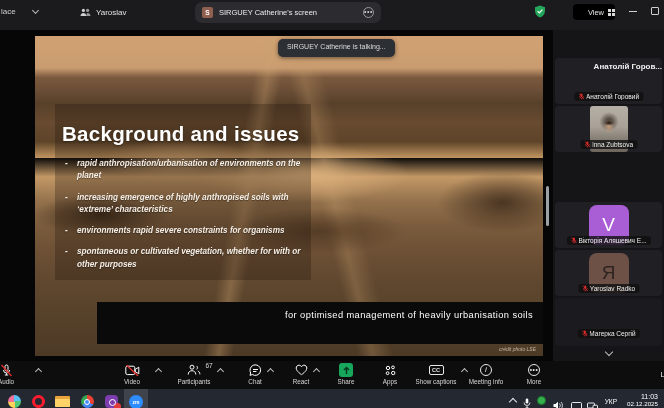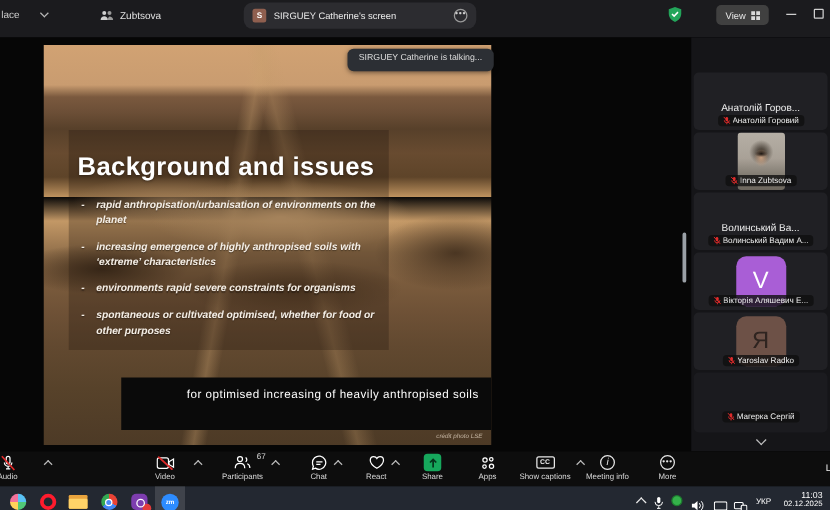--- a/index.html
+++ b/index.html
@@ -15,32 +15,32 @@
   .tb-partial { position:absolute; left:1px; top:7px; font-size:8px; color:#cfcfcf; }
   .chev { display:inline-block; width:5px; height:5px; border-right:1px solid #b8b8b8; border-bottom:1px solid #b8b8b8; transform:rotate(45deg); }
   .tb-wchev { position:absolute; left:33px; top:8px; }
   .meeting-tab { position:absolute; left:80px; top:4px; display:flex; align-items:center; gap:5px; height:16px; }
   .meeting-tab span { font-size:8px; color:#e2e2e2; }
   .center-tab { position:absolute; left:195px; top:2px; width:186px; height:21px; background:#2c2c30; border-radius:7px; display:flex; align-items:center; padding:0 7px; }
   .s-badge { width:11px; height:11px; background:#8f5f4f; border-radius:2px; color:#fff; font-size:6.5px; font-weight:bold; display:flex; align-items:center; justify-content:center; }
   .center-tab .ttl { font-size:7.5px; color:#ececec; margin-left:6px; white-space:nowrap; }
   .ellipsis-btn { margin-left:auto; width:11px; height:11px; border:1px solid #9a9a9a; border-radius:50%; color:#cfcfcf; font-size:7px; line-height:8px; text-align:center; letter-spacing:.5px; }
   .shield { position:absolute; left:534px; top:5px; }
-  .view-btn { position:absolute; left:573px; top:4px; width:42px; height:16px; background:#404040; border-radius:4px; display:flex; align-items:center; justify-content:center; gap:4px; }
+  .view-btn { position:absolute; left:573px; top:4px; width:42px; height:16px; background:#000000; border-radius:4px; display:flex; align-items:center; justify-content:flex-end; gap:4px; }
   .view-btn span { font-size:7.5px; color:#e6e6e6; }
   .grid-ico { display:grid; grid-template-columns:3px 3px; grid-template-rows:3px 3px; gap:1px; }
   .grid-ico i { background:#d9d9d9; }
   .win-min { position:absolute; left:629px; top:11px; width:8px; height:1px; background:#cfcfcf; }
   .win-restore { position:absolute; left:651px; top:7px; width:8px; height:8px; border:1px solid #cfcfcf; border-radius:1px; }
 
   
   .content { position:relative; height:331px; background:#060606; }
 
   .slide {
-    position:absolute; left:35px; top:6px; width:358px; height:320px; overflow:hidden;
+    position:absolute; left:35px; top:6px; width:508px; height:320px; overflow:hidden;
     background:
       radial-gradient(ellipse 150px 42px at 53% 43%, rgba(226,182,129,.85), rgba(226,182,129,0) 70%),
       radial-gradient(ellipse 110px 30px at 28% 39%, rgba(212,168,118,.7), rgba(212,168,118,0) 70%),
       radial-gradient(ellipse 95px 28px at 13% 56%, rgba(52,36,21,.85), rgba(52,36,21,0) 72%),
       radial-gradient(ellipse 120px 32px at 56% 61%, rgba(66,45,26,.65), rgba(66,45,26,0) 72%),
       radial-gradient(ellipse 90px 42px at 92% 52%, rgba(56,39,24,.8), rgba(56,39,24,0) 72%),
       linear-gradient(100deg, rgba(0,0,0,0) 40%, rgba(205,163,112,.35) 42.5%, rgba(0,0,0,0) 45%),
       linear-gradient(76deg, rgba(0,0,0,0) 55%, rgba(196,155,106,.3) 57.5%, rgba(0,0,0,0) 61%),
       linear-gradient(to bottom,
         #d1a273 0%, #c99c70 10%, #7a593e 13%, #6b4e36 17%, #57402a 21%,
@@ -55,21 +55,21 @@
   .callout { position:absolute; left:62px; right:0; top:266px; height:42px; background:#0a0a0a; text-align:right; padding:5px 10px 0 0; }
   .callout div { font-size:9.3px; color:#ffffff; line-height:1.8; letter-spacing:.4px; }
   .credit { position:absolute; right:7px; top:310px; font-size:5px; font-style:italic; color:#e3d4c2; opacity:.75; }
 
   .talk-tooltip { position:absolute; left:278px; top:9px; height:18px; background:#2c2f34; border-radius:5px; padding:4px 9px; font-size:7px; color:#dddddd; box-shadow:0 1px 4px rgba(0,0,0,.5); white-space:nowrap; }
   .scroll-thumb { position:absolute; left:546px; top:156px; width:3px; height:40px; background:#9aa0a6; border-radius:2px; }
 
   
   .sidebar { position:absolute; right:0; top:0; bottom:0; width:111px; background:#151518; }
   .tile { position:absolute; left:2px; width:107px; height:46px; background:#202024; border-radius:4px; overflow:visible; }
-  .tile .center-name { position:absolute; top:24px; left:0; right:0; text-align:center; font-size:8px; font-weight:normal; color:#f0f0f0; white-space:nowrap; overflow:hidden; }
+  .tile .center-name { position:absolute; top:4px; left:0; right:0; text-align:right; font-size:8px; font-weight:bold; color:#f0f0f0; white-space:nowrap; overflow:hidden; }
   .chip { position:absolute; bottom:3px; left:50%; transform:translateX(-50%); display:flex; align-items:center; gap:2px; background:rgba(15,15,15,.8); border-radius:3px; padding:1px 4px; white-space:nowrap; max-width:104px; }
   .chip span { font-size:6.5px; color:#efefef; overflow:hidden; text-overflow:ellipsis; }
   .avatar { position:absolute; left:50%; top:50%; transform:translate(-50%,-50%); width:40px; height:40px; border-radius:8px; display:flex; align-items:center; justify-content:center; font-size:19px; }
   .avatar.purple { background:#a95ed6; color:#ffffff; }
   .avatar.brown { background:#6d5147; color:#2f2420; }
   .photo { position:absolute; left:50%; top:50%; transform:translate(-50%,-50%); width:38px; height:46px; border-radius:3px;
     background:
       radial-gradient(ellipse 8px 4px at 50% 37%, rgba(22,17,14,.95), rgba(22,17,14,0) 65%),
       radial-gradient(ellipse 8px 10px at 50% 44%, #c59d7e, rgba(197,157,126,0) 72%),
       radial-gradient(ellipse 13px 13px at 50% 34%, #31281f, rgba(49,40,31,0) 74%),
@@ -123,21 +123,21 @@
     <span class="tb-partial">lace</span>
     <span class="chev tb-wchev"></span>
 
     <div class="meeting-tab">
       <svg width="11" height="9" viewBox="0 0 11 9">
         <circle cx="3.4" cy="2.4" r="1.6" fill="#cfcfcf"></circle>
         <circle cx="7.6" cy="2.4" r="1.6" fill="#9a9a9a"></circle>
         <path d="M0.5 8c0-2 1.4-3 2.9-3s2.9 1 2.9 3z" fill="#cfcfcf"></path>
         <path d="M6.1 8c.2-1.8 1-2.9 1.5-2.9 1.5 0 2.9 1 2.9 2.9z" fill="#9a9a9a"></path>
       </svg>
-      <span>Zubtsova</span>
+      <span>Yaroslav</span>
     </div>
 
     <div class="center-tab">
       <div class="s-badge">S</div>
       <span class="ttl">SIRGUEY Catherine's screen</span>
       <div class="ellipsis-btn">•••</div>
     </div>
 
     <svg class="shield" width="12" height="13" viewBox="0 0 12 13">
       <path d="M6 0.5l5 1.8v3.4c0 3.3-2.1 5.6-5 6.8-2.9-1.2-5-3.5-5-6.8V2.3z" fill="#23a55a"></path>
@@ -171,25 +171,25 @@
         <div class="bullet">
             <span class="dash">-</span>
             <span>increasing emergence of highly anthropised soils with ‘extreme’ characteristics</span>
           </div>
         <div class="bullet">
             <span class="dash">-</span>
             <span>environments rapid severe constraints for organisms</span>
           </div>
         <div class="bullet">
             <span class="dash">-</span>
-            <span>spontaneous or cultivated optimised, whether for food or other purposes</span>
+            <span>spontaneous or cultivated vegetation, whether for with or other purposes</span>
           </div>
       </div>
       <div class="callout">
-        <div>for optimised increasing of heavily anthropised soils</div>
+        <div>for optimised management of heavily urbanisation soils</div>
       </div>
       <div class="credit">crédit photo LSE</div>
     </div>
 
     <div class="talk-tooltip">SIRGUEY Catherine is talking...</div>
     <div class="scroll-thumb"></div>
 
     <div class="sidebar">
 
       <div class="tile" style="top:28px">
@@ -209,31 +209,20 @@
         <div class="chip">
           <svg width="6" height="7" viewBox="0 0 6 7">
               <rect x="2" y="0.5" width="2" height="3.4" rx="1" fill="#e02b2b"></rect>
               <path d="M1 3.2a2 2 0 0 0 4 0M3 5.2v1.2" stroke="#e02b2b" stroke-width=".7" fill="none"></path>
               <line x1="0.5" y1="0.5" x2="5.5" y2="6" stroke="#e02b2b" stroke-width=".8"></line>
             </svg>
           <span>Inna Zubtsova</span>
         </div>
       </div>
 
-      <div class="tile" style="top:124px">
-        <div class="center-name">Волинський  Ва...</div>
-        <div class="chip">
-          <svg width="6" height="7" viewBox="0 0 6 7">
-              <rect x="2" y="0.5" width="2" height="3.4" rx="1" fill="#e02b2b"></rect>
-              <path d="M1 3.2a2 2 0 0 0 4 0M3 5.2v1.2" stroke="#e02b2b" stroke-width=".7" fill="none"></path>
-              <line x1="0.5" y1="0.5" x2="5.5" y2="6" stroke="#e02b2b" stroke-width=".8"></line>
-            </svg>
-          <span>Волинський Вадим А...</span>
-        </div>
-      </div>
 
       <div class="tile" style="top:172px">
         <div class="avatar purple">V</div>
         <div class="chip">
           <svg width="6" height="7" viewBox="0 0 6 7">
               <rect x="2" y="0.5" width="2" height="3.4" rx="1" fill="#e02b2b"></rect>
               <path d="M1 3.2a2 2 0 0 0 4 0M3 5.2v1.2" stroke="#e02b2b" stroke-width=".7" fill="none"></path>
               <line x1="0.5" y1="0.5" x2="5.5" y2="6" stroke="#e02b2b" stroke-width=".8"></line>
             </svg>
           <span>Вікторія Аляшевич Е...</span>

